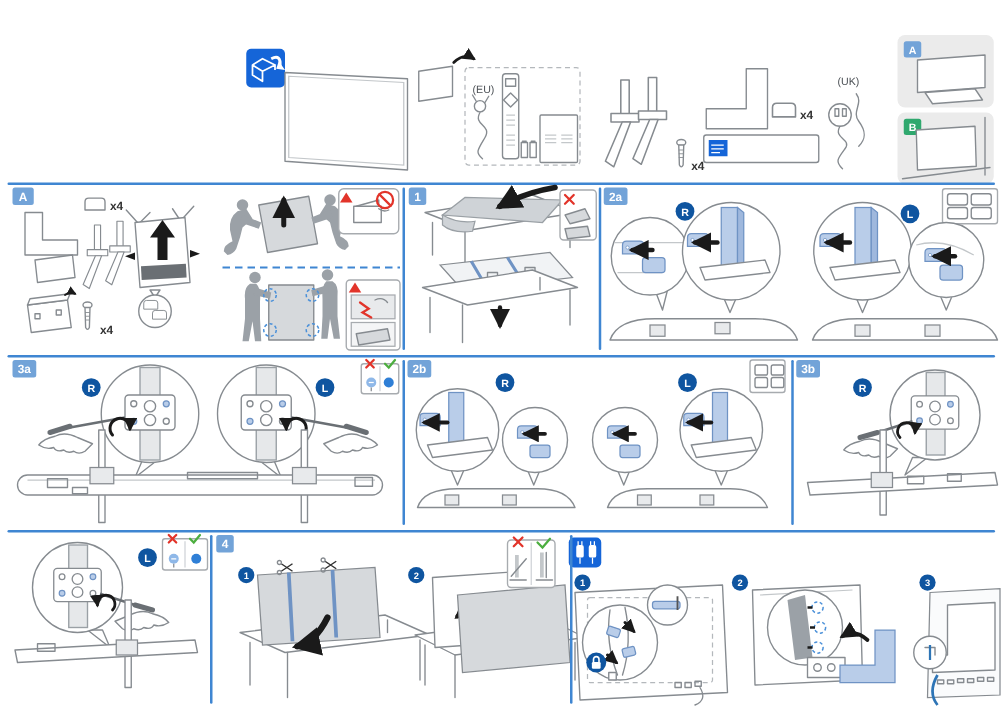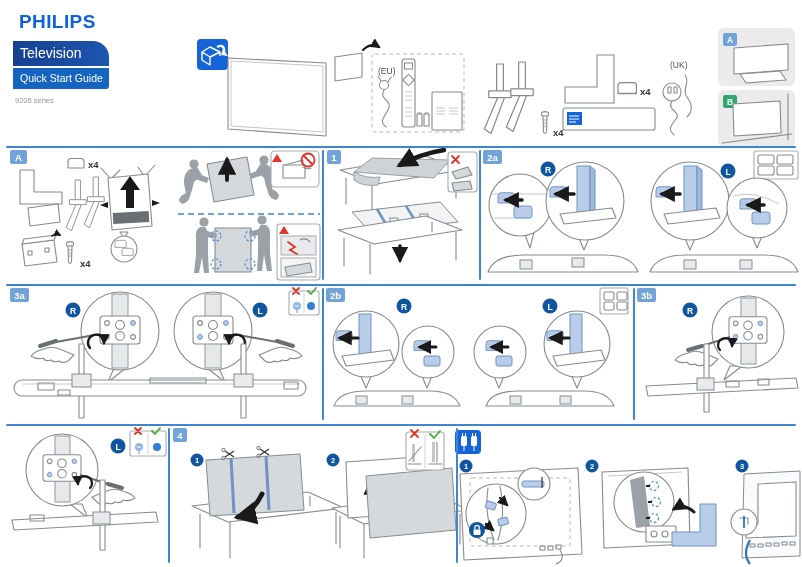--- a/index.html
+++ b/index.html
@@ -87,26 +87,20 @@
         <path d="M8,12 l15,6 -2,5 -15,-5 z"></path>
       </g>
       <g id="ps" class="gr">
         <circle cx="6" cy="4" r="4.6"></circle>
         <path d="M2,9 q-5,3 -4,12 v16 l-2,18 h5 l3,-16 2,16 h5 l-1,-18 v-14 q1,-10 -3,-14 z"></path>
         <path d="M6,12 l13,4 -1,5 -13,-3 z"></path>
       </g>
     </defs>
   </svg>
 
-  <div class="brand">
-    <div class="brand-logo">PHILIPS</div>
-    <div class="brand-product">Television</div>
-    <div class="brand-doc">Quick Start Guide</div>
-    <div class="brand-series">9206 series</div>
-  </div>
 
   <svg style="left:110px;top:0;width:692px;height:146px" viewBox="0 0 692 146">
 
     <g>
       <rect x="87" y="39" width="31" height="31" rx="4" fill="#1565d8"></rect>
       <path d="M92,52 l8,-5 10,5 M92,52 v8 l8,5 v-8 z M100,57 l10,-5 v4" fill="none" stroke="#fff" stroke-width="1.4" stroke-linejoin="round"></path>
       <path d="M107,47 q8,-4 7,6" fill="none" stroke="#fff" stroke-width="2.4"></path>
       <polygon points="111,55 118,56 113,49" fill="#fff"></polygon>
     </g>
 

